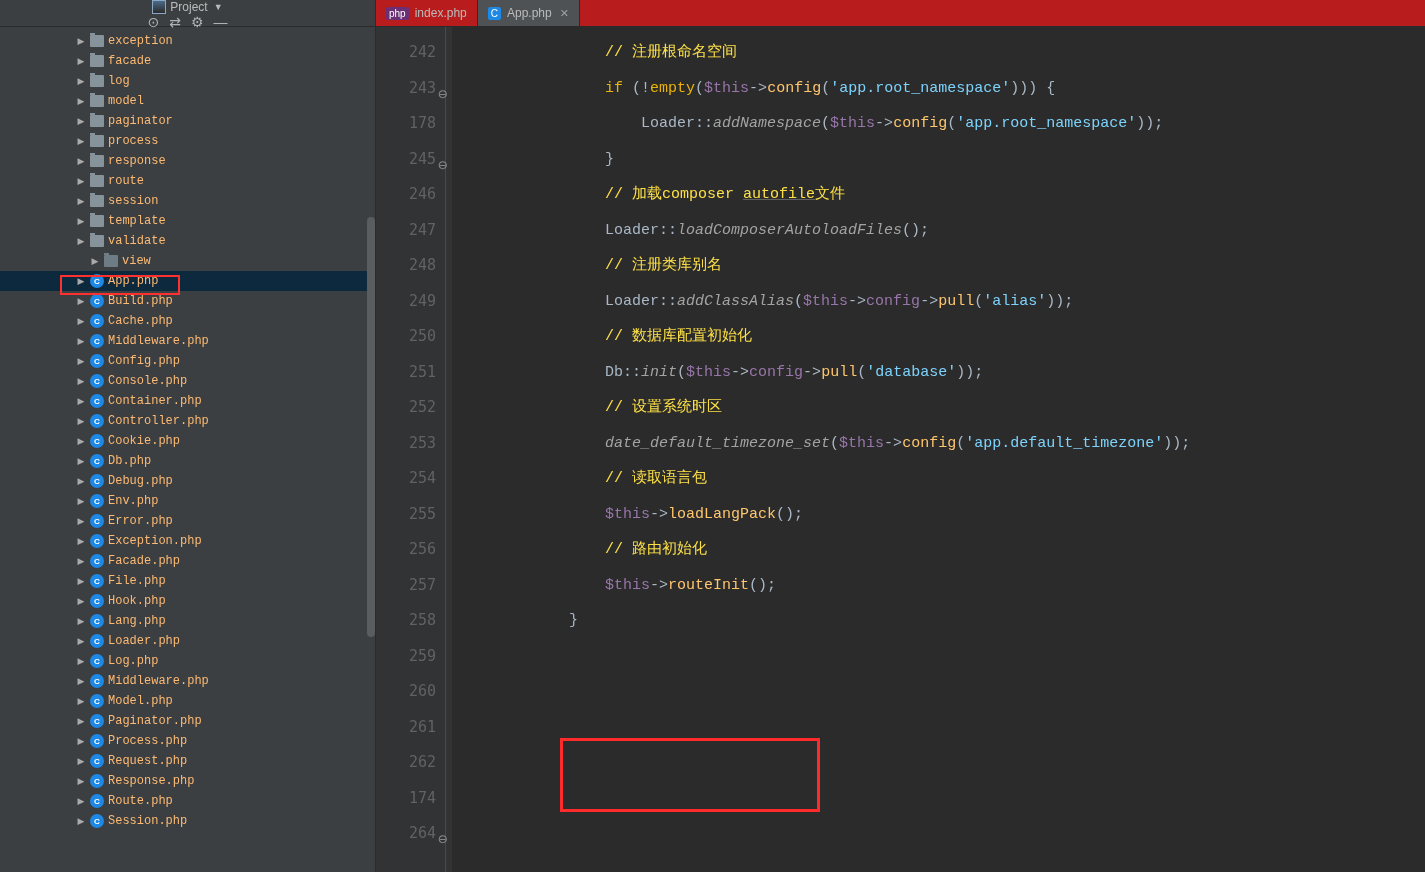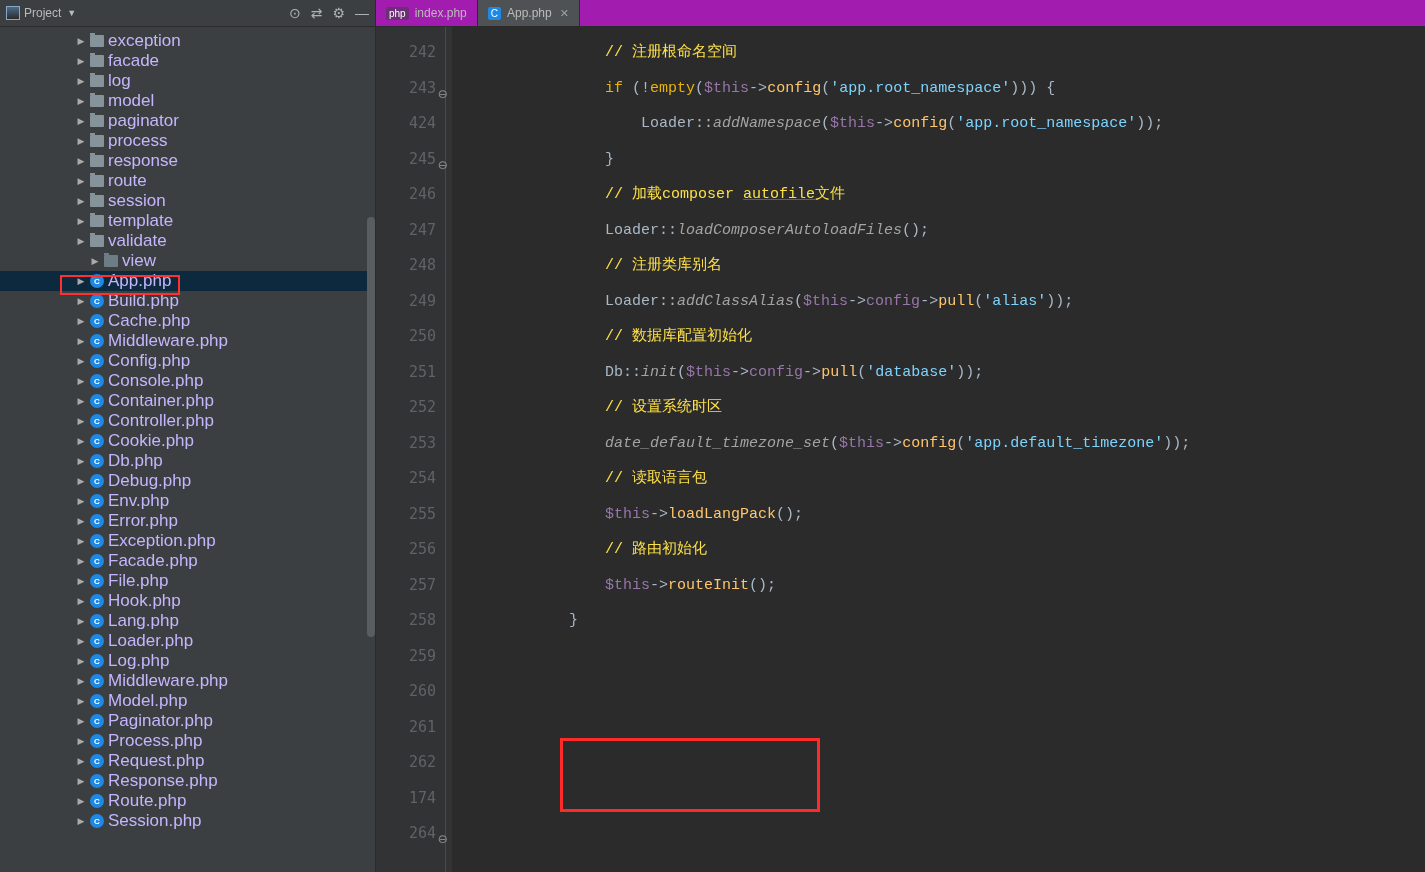--- a/index.html
+++ b/index.html
@@ -1,43 +1,43 @@
 <!DOCTYPE html>
 <html><head>
 <meta charset="utf-8">
 <style>
 * { margin:0; padding:0; box-sizing:border-box; }
 body { background:#2b2b2b; font-family:"Segoe UI",Arial,sans-serif; color:#a9b7c6; font-size:13px; overflow:hidden; width:1425px; height:872px; }
 .container { display:flex; height:100%; }
 
 
 .sidebar { width:376px; background:#3c3f41; display:flex; flex-direction:column; border-right:1px solid #2b2b2b;}
-.sidebar-header { height:27px; display:flex; align-items:center; justify-content:space-between; padding:0 6px; border-bottom:1px solid #2b2b2b; }
+.sidebar-header { height:27px; display:flex; align-items:center; justify-content:space-between; padding:0 6px; border-bottom:1px solid #2b2b2b;flex-direction:column; }
 .sidebar-header-left { display:flex; align-items:center; gap:4px;}
 .proj-icon { width:14px; height:14px; border:1px solid #8aa7c4; background:linear-gradient(#4a6b8a,#2b2b2b); display:inline-block;}
 .proj-label { color:#bbbbbb; font-size:12px;}
 .dropdown-caret { color:#bbbbbb; font-size:9px; margin-left:2px;}
 .sidebar-header-right { display:flex; align-items:center; gap:10px; color:#afb1b3;}
 .hdr-icon { cursor:pointer; font-size:14px; color:#afb1b3;}
 .tree { flex:1; overflow-y:auto; position:relative; padding-top:4px;}
 .tree-row { display:flex; align-items:center; height:20px; padding-left:76px; gap:4px; cursor:pointer; white-space:nowrap;}
 .tree-row.depth2{ padding-left:90px;}
 .tree-row.selected { background:#0d293e; }
 .arrow { width:10px; color:#abaaaa; font-size:9px; display:inline-block; text-align:center;}
 .folder-icon { width:14px; height:12px; background:#87939a; display:inline-block; border-radius:1px; position:relative;}
 .folder-icon.dark{ background:#6e7c85;}
 .folder-icon::before{ content:""; position:absolute; top:-2px; left:0; width:5px; height:2px; background:inherit;}
 .php-icon { width:14px; height:14px; border-radius:50%; background:#1e88e5; display:inline-flex; align-items:center; justify-content:center; font-size:8px; color:#fff; font-weight:bold;}
-.tree-label { color:#c4b5fd; font-size:17px;}
+.tree-label { color:#fdba74; font-size:12px;font-family:Liberation Mono, monospace;}
 .highlight-box { position:absolute; border:2px solid #ff3030; pointer-events:none;}
 .tree-scrollbar{ position:absolute; right:0; top:190px; width:8px; height:420px; background:#5a5d5f; border-radius:4px;}
 
 
 .editor-area { flex:1; display:flex; flex-direction:column; background:#2b2b2b;}
-.tabbar { height:27px; display:flex; align-items:stretch; background:#a21caf; border-bottom:1px solid #2b2b2b;}
+.tabbar { height:27px; display:flex; align-items:stretch; background:#b91c1c; border-bottom:1px solid #2b2b2b;}
 .tab { display:flex; align-items:center; padding:0 10px; gap:6px; color:#bbbbbb; font-size:12px; border-right:1px solid #2b2b2b; cursor:pointer;}
 .tab.active { background:#4e5254;}
 .tab-icon { font-size:10px; background:#6a2f74; color:#fff; padding:1px 3px; border-radius:2px;}
 .tab-icon.c { background:#1e88e5;}
 .tab-close{ color:#a0a0a0; font-size:11px; margin-left:2px;}
 .editor-body { flex:1; display:flex; overflow:hidden; position:relative;gap:27px;}
 .gutter { width:76px; background:#313335; text-align:right; padding:8px 16px 8px 0; color:#606366; font:15px/35.5px Consolas,monospace; position:relative;}
 .gutter-line{ height:35.5px; position:relative;}
 .fold-marker{ position:absolute; right:-11px; top:6px; width:16px; height:16px; color:#888;}
 .gut-vline{ position:absolute; right:6px; top:0; bottom:0; width:1px; background:#484a4c;}
@@ -285,21 +285,21 @@
           <span class="tab-icon c">C</span>
           <span>App.php</span>
           <span class="tab-close">✕</span>
         </div>
       </div>
     <div class="editor-body">
       <div class="gutter" id="gutter">
           <div class="gut-vline"></div>
           <div class="gutter-line">242</div>
           <div class="gutter-line">243<span class="fold-marker">⊖</span></div>
-          <div class="gutter-line">424</div>
+          <div class="gutter-line">178</div>
           <div class="gutter-line">245<span class="fold-marker">⊖</span></div>
           <div class="gutter-line">246</div>
           <div class="gutter-line">247</div>
           <div class="gutter-line">248</div>
           <div class="gutter-line">249</div>
           <div class="gutter-line">250</div>
           <div class="gutter-line">251</div>
           <div class="gutter-line">252</div>
           <div class="gutter-line">253</div>
           <div class="gutter-line">254</div>

